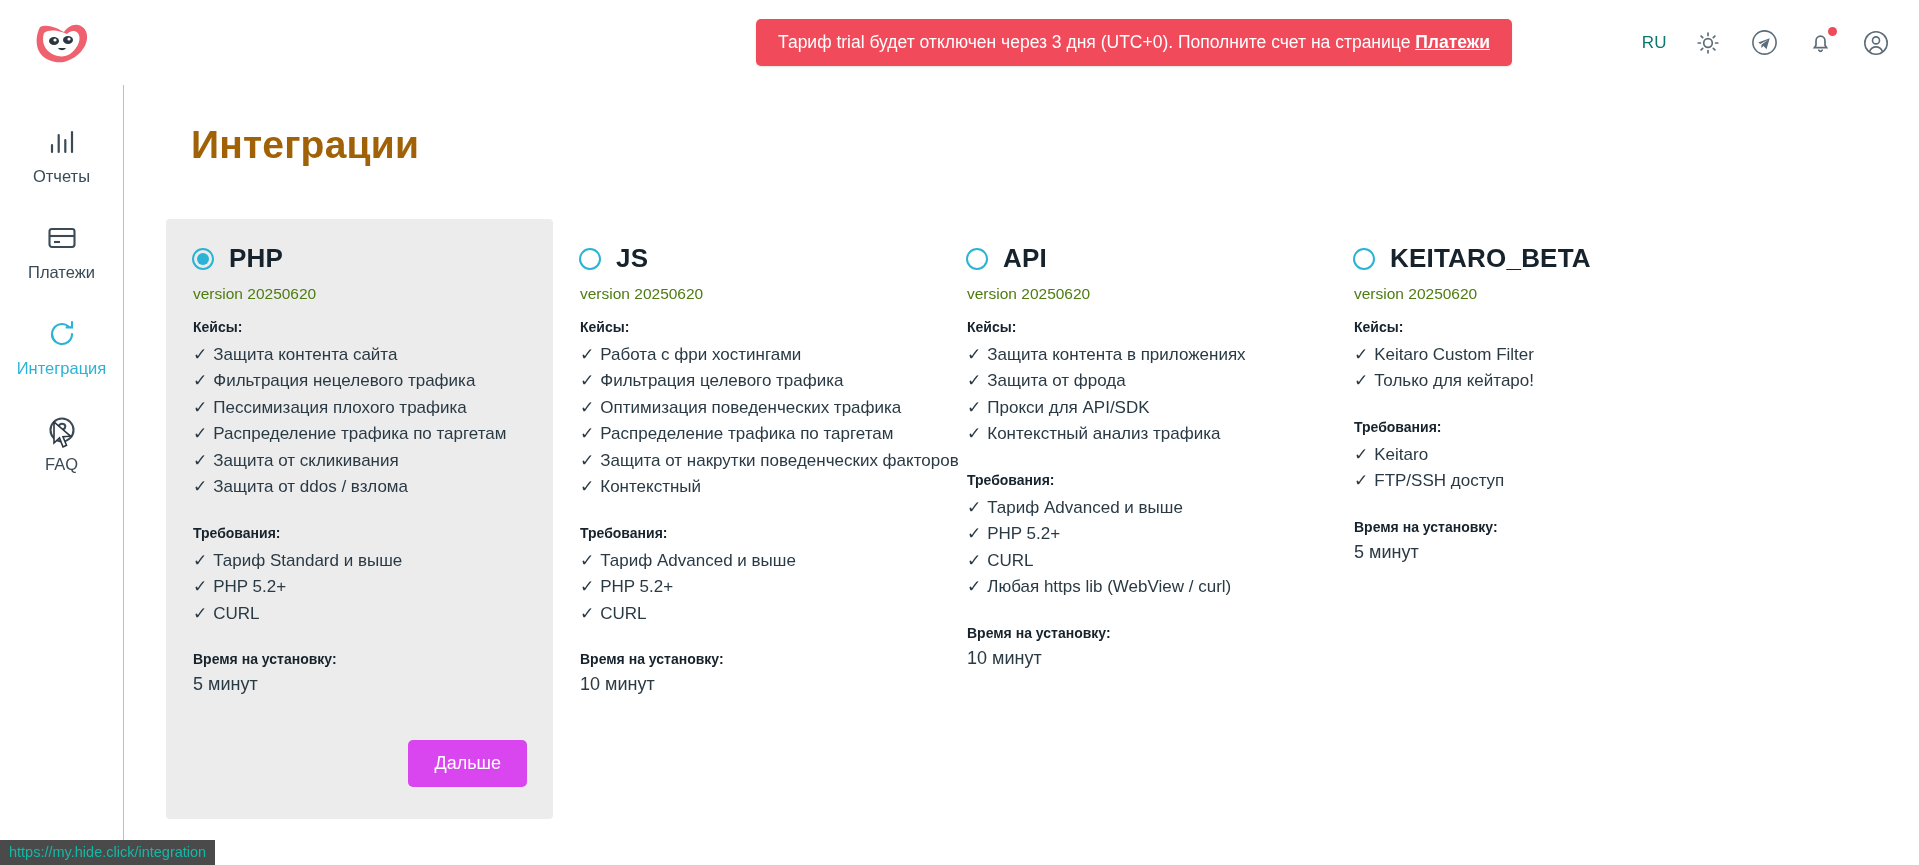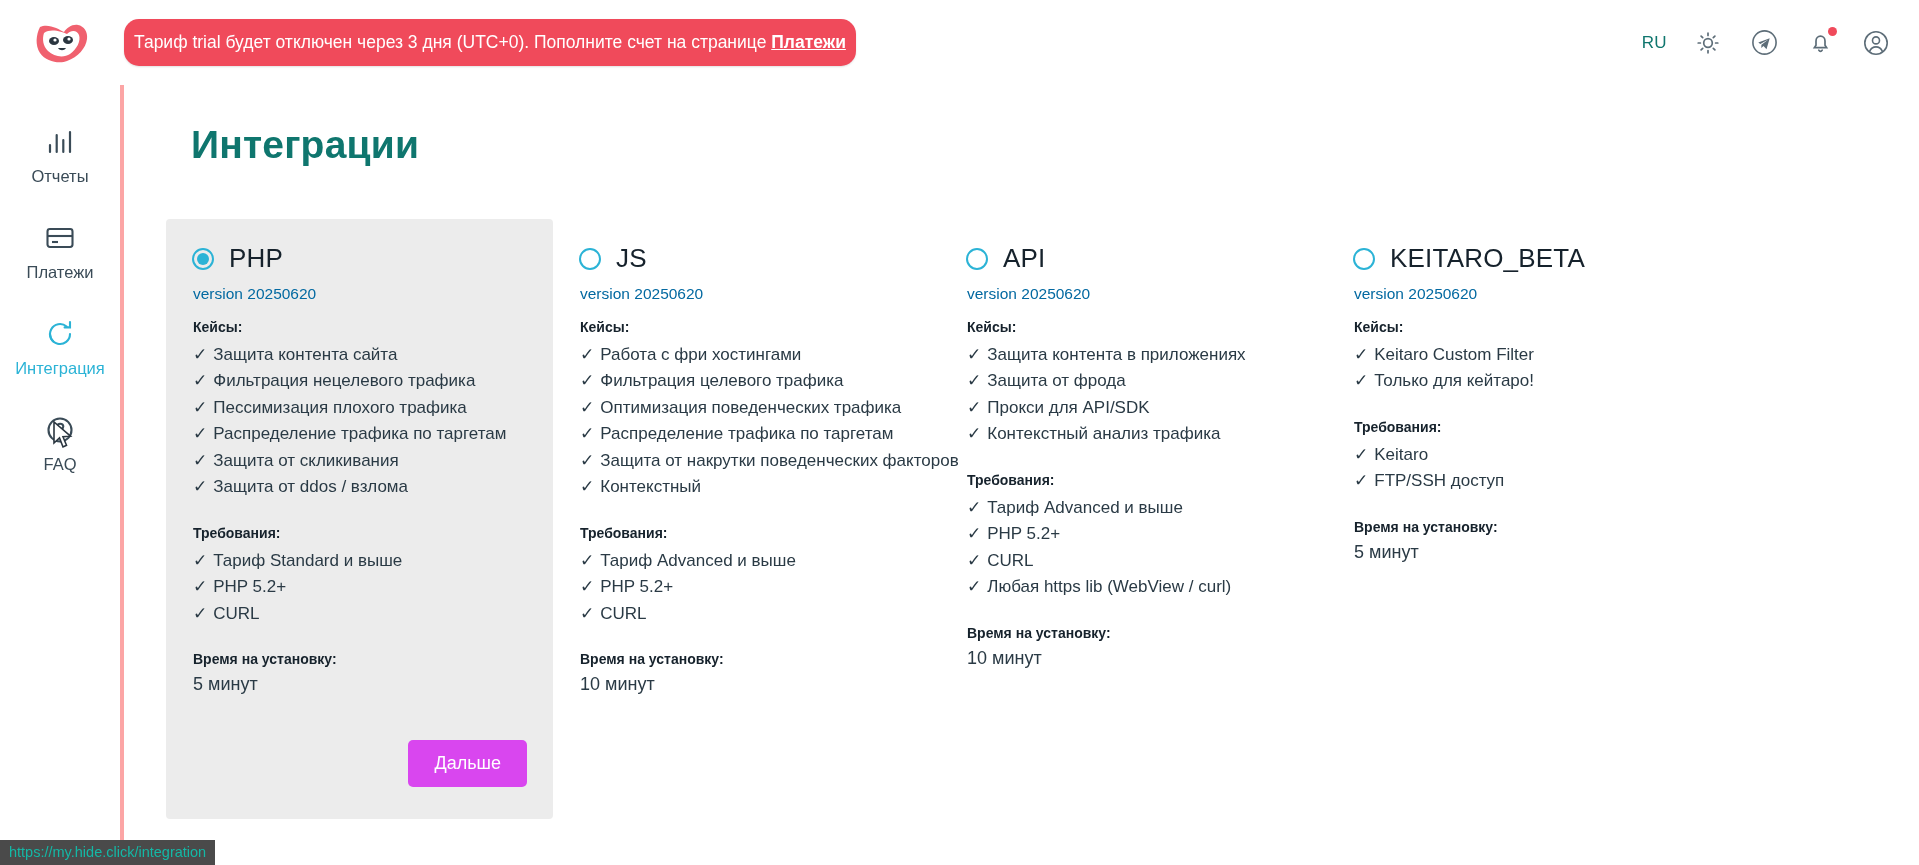--- a/index.html
+++ b/index.html
@@ -45,24 +45,25 @@
     align-items: center;
     justify-content: flex-end;
     padding-right: 28px;
     height: 85px;
   }
 
   .alert-banner {
     background: #f04a5b;
     color: #ffffff;
     font-size: 17.5px;
-    border-radius: 15px;
-    padding: 13px 10px;
+    border-radius: 5px;
+    padding: 13px 22px;
     white-space: nowrap;
     margin-right: auto;
+    margin-left: 632px;
     box-shadow: 0 1px 2px rgba(0,0,0,.12);
   }
   .alert-banner a {
     color: #ffffff;
     font-weight: bold;
     text-decoration: underline;
   }
 
   .top-actions {
     display: flex;
@@ -97,21 +98,21 @@
     display: flex;
     min-height: 0;
     position: relative;
   }
 
   
   .sidebar {
     width: 124px;
     flex: 0 0 124px;
     background: #ffffff;
-    border-right: 4px solid #fca5a5;
+    border-right: 1px solid #fca5a5;
     padding-top: 22px;
     position: relative;
     z-index: 4;
   }
   .nav-item {
     height: 96px;
     display: flex;
     flex-direction: column;
     align-items: center;
     justify-content: center;
@@ -140,21 +141,21 @@
     background: #ffffff;
     padding: 38px 0 0 42px;
     min-width: 0;
     overflow: hidden;
   }
   .page-title {
     font-size: 39px;
     font-weight: bold;
     letter-spacing: .2px;
     margin: 0 0 52px 25px;
-    color: #0f766e;
+    color: #a16207;
   }
 
   .cards {
     display: flex;
     align-items: flex-start;
     gap: 0;
   }
   .card {
     width: 387px;
     flex: 0 0 387px;
@@ -184,27 +185,27 @@
     background: transparent;
   }
   .radio .inner {
     width: 12px; height: 12px;
     border-radius: 50%;
     background: transparent;
   }
   .radio.checked .inner { background: #2bb3d6; }
   .card-title {
     font-size: 26px;
-    font-weight: normal;
+    font-weight: bold;
     color: #16222c;
     letter-spacing: .2px;
   }
   .version {
     font-size: 15.5px;
-    color: #0369a1;
+    color: #4d7c0f;
     margin: 0 0 16px 1px;
   }
   .sect-title {
     font-size: 14px;
     font-weight: bold;
     color: #16222c;
     margin: 0 0 7px 1px;
   }
   .sect-gap { margin-top: 24px; }
   ul.plain {

